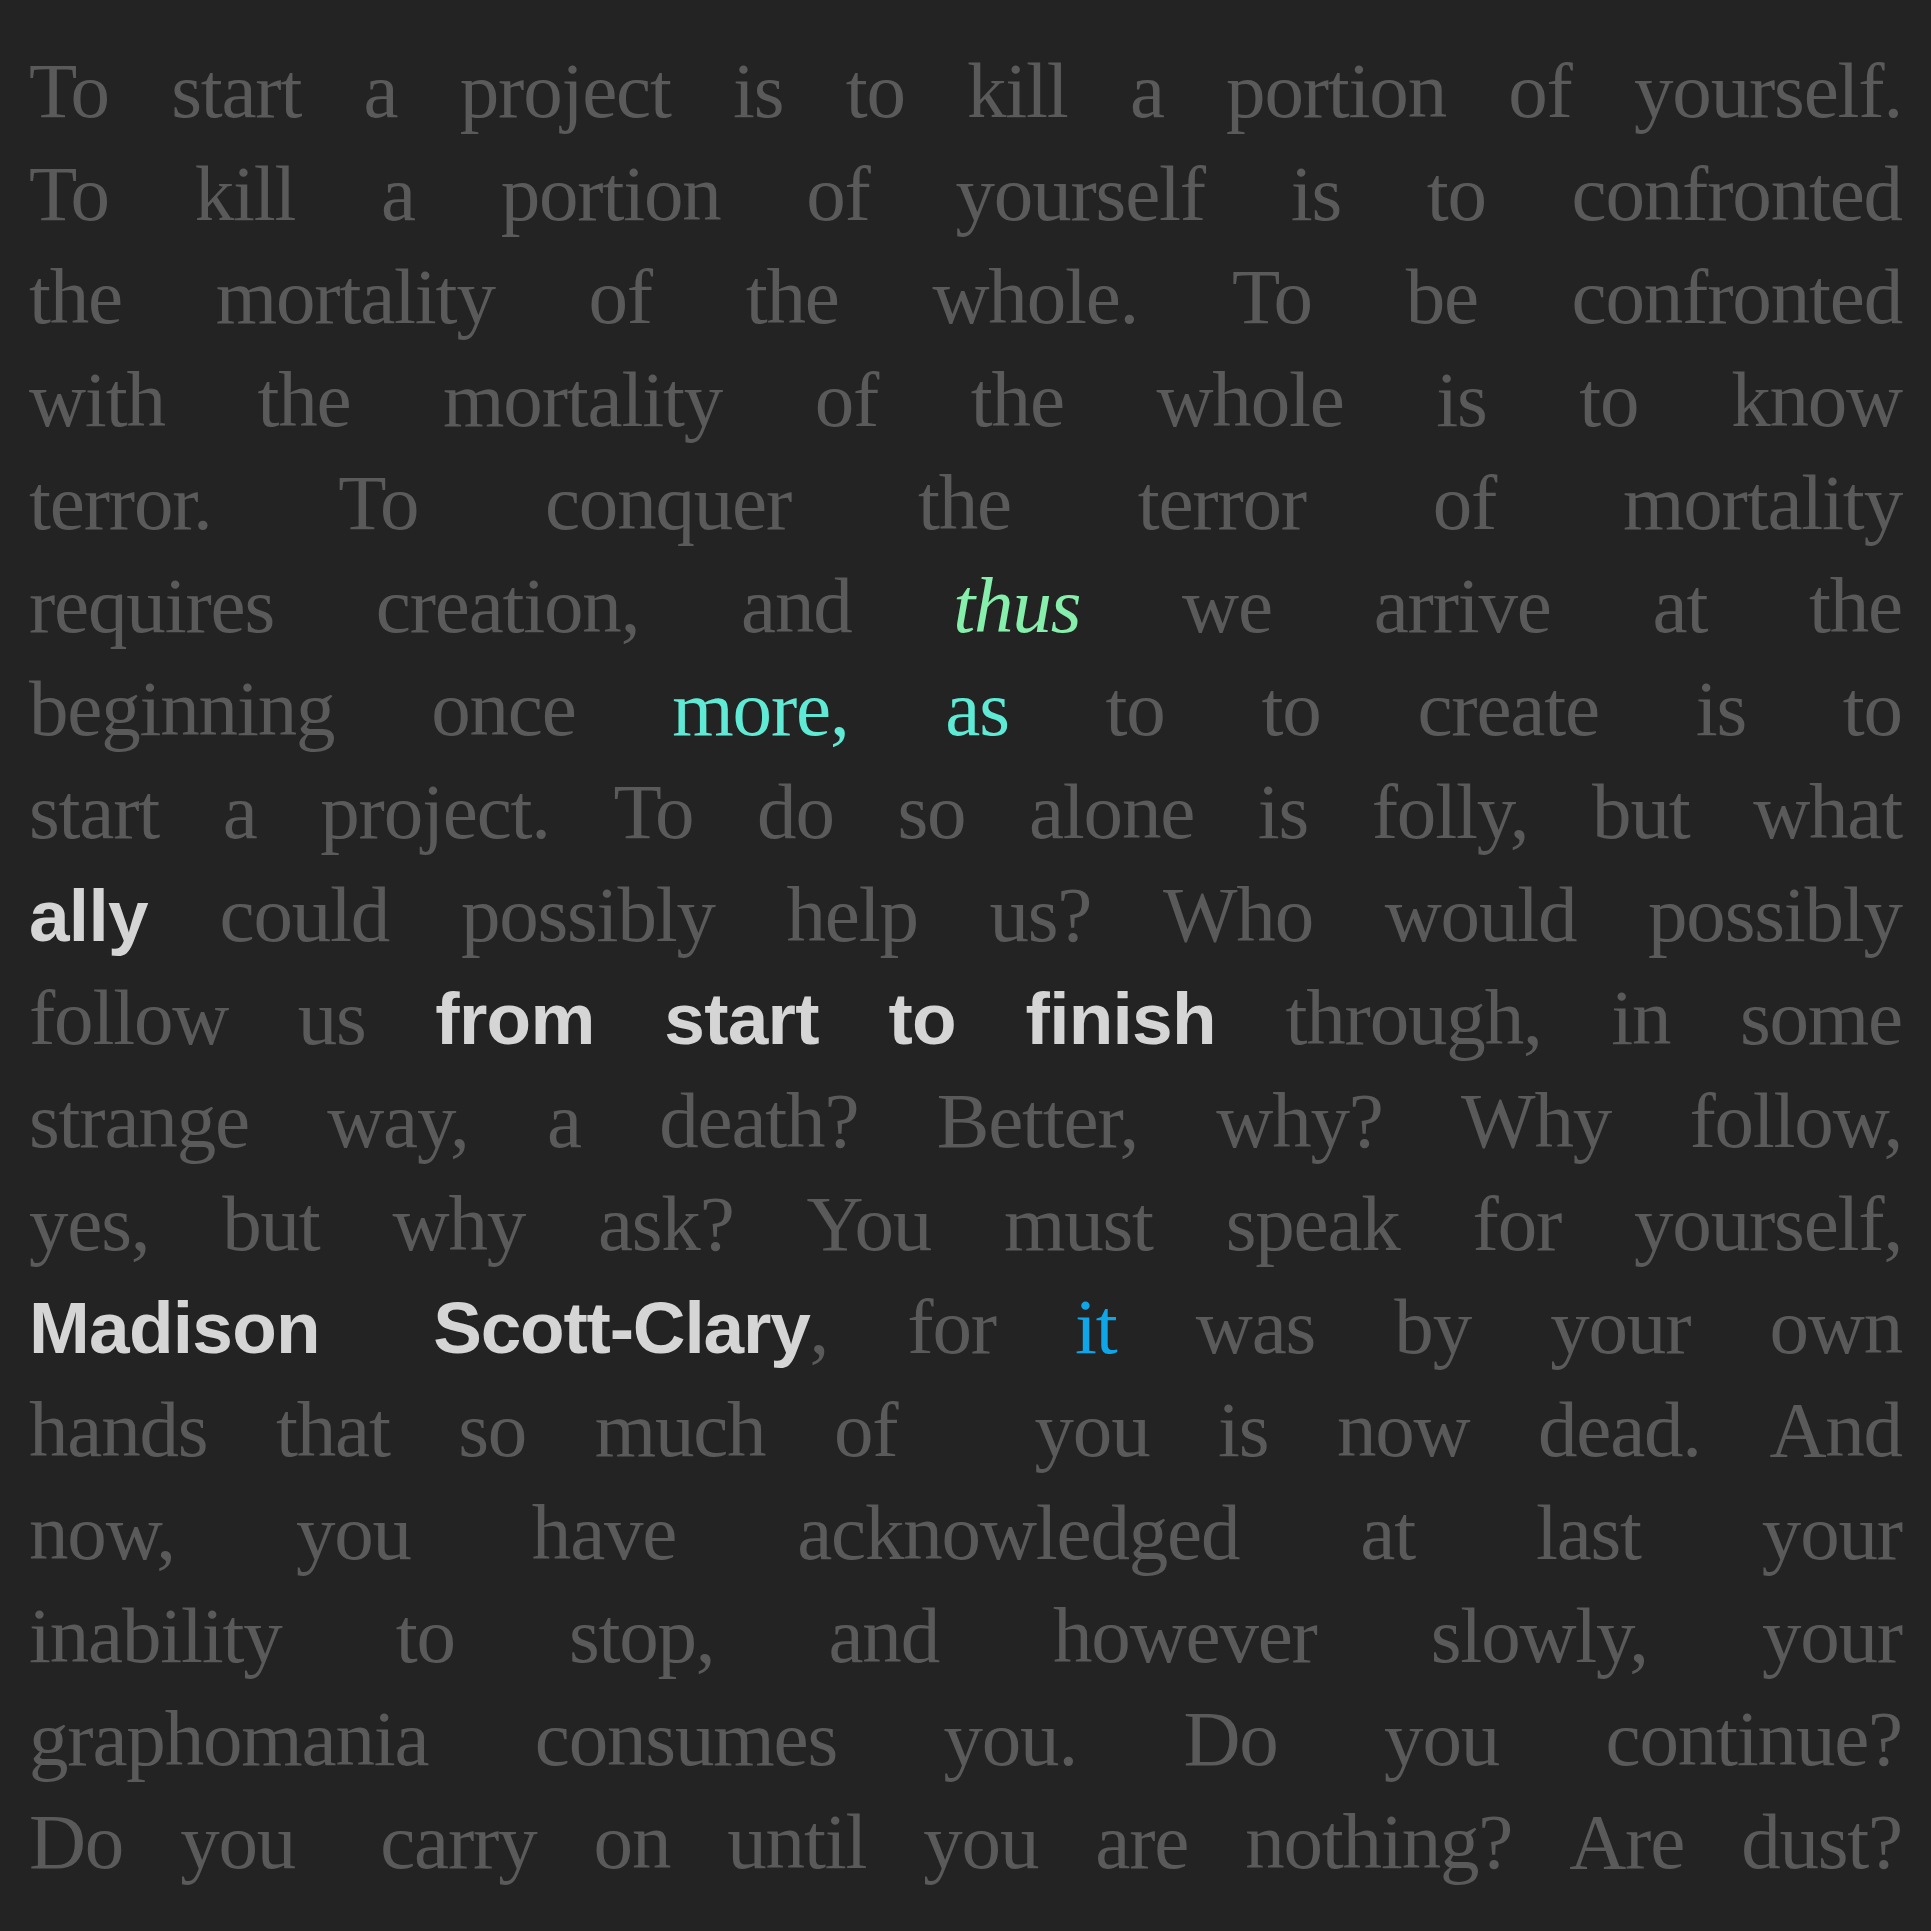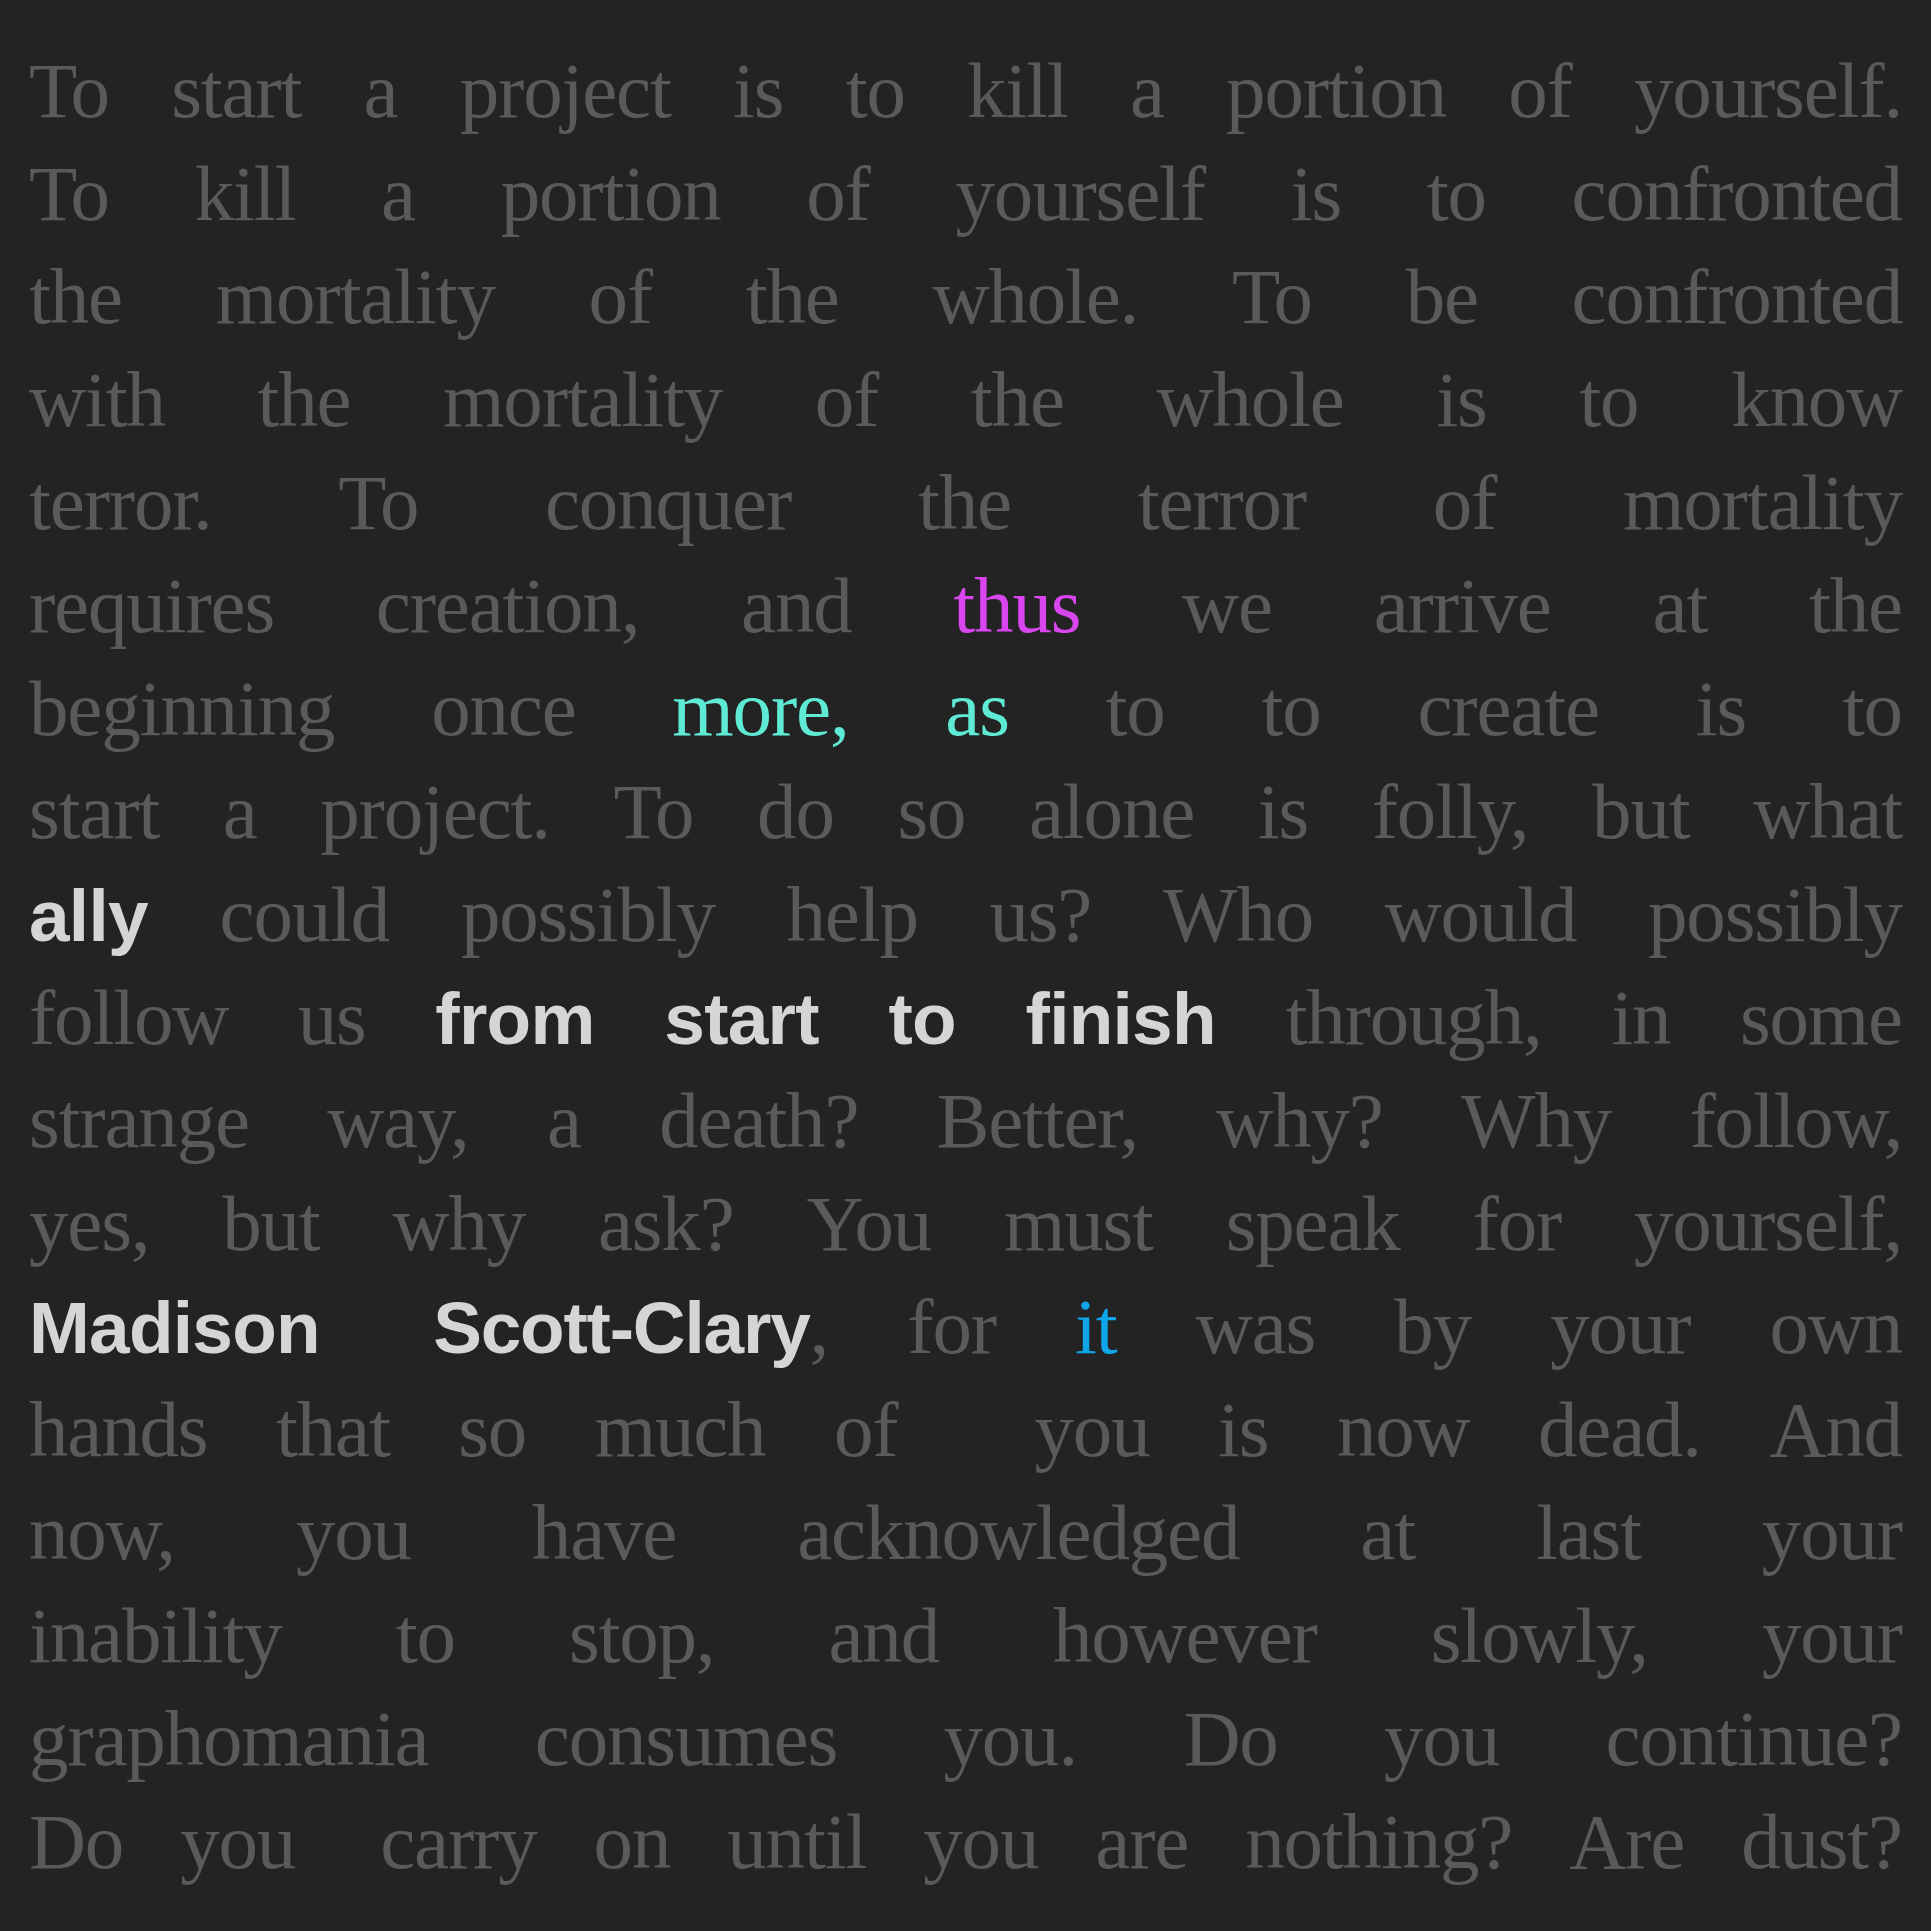--- a/index.html
+++ b/index.html
@@ -110,21 +110,21 @@
       <span class="word" style="color: rgb(90, 90, 90);">conquer</span>
       <span class="word" style="color: rgb(90, 90, 90);">the</span>
       <span class="word" style="color: rgb(90, 90, 90);">terror</span>
       <span class="word" style="color: rgb(90, 90, 90);">of</span>
       <span class="word" style="color: rgb(90, 90, 90);">mortality</span>
     </div>
     <div class="line">
       <span class="word" style="color: rgb(90, 90, 90);">requires</span>
       <span class="word" style="color: rgb(90, 90, 90);">creation,</span>
       <span class="word" style="color: rgb(90, 90, 90);">and</span>
-      <span class="word" style="color: #d946ef;">thus</span>
+      <span class="word" style="color: #86efac; font-style: italic;">thus</span>
       <span class="word" style="color: rgb(90, 90, 90);">we</span>
       <span class="word" style="color: rgb(90, 90, 90);">arrive</span>
       <span class="word" style="color: rgb(90, 90, 90);">at</span>
       <span class="word" style="color: rgb(90, 90, 90);">the</span>
     </div>
     <div class="line">
       <span class="word" style="color: rgb(90, 90, 90);">beginning</span>
       <span class="word" style="color: rgb(90, 90, 90);">once</span>
       <span class="word" style="color: #5eead4;">more,</span>
       <span class="word" style="color: #5eead4;">as</span>

